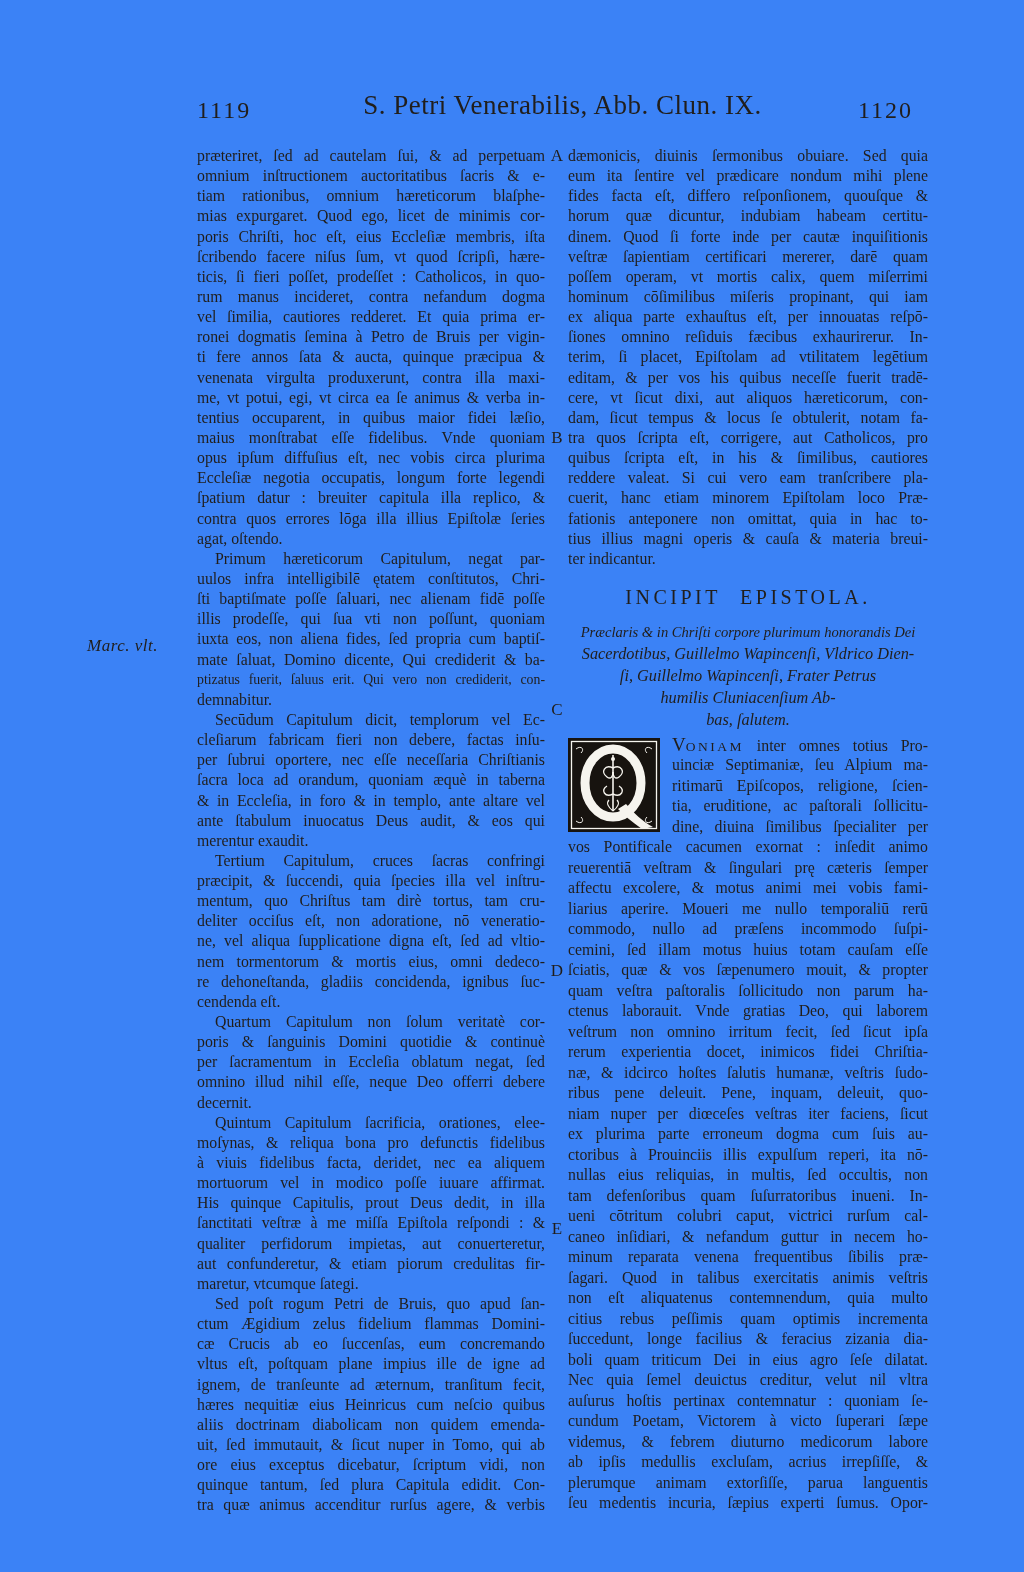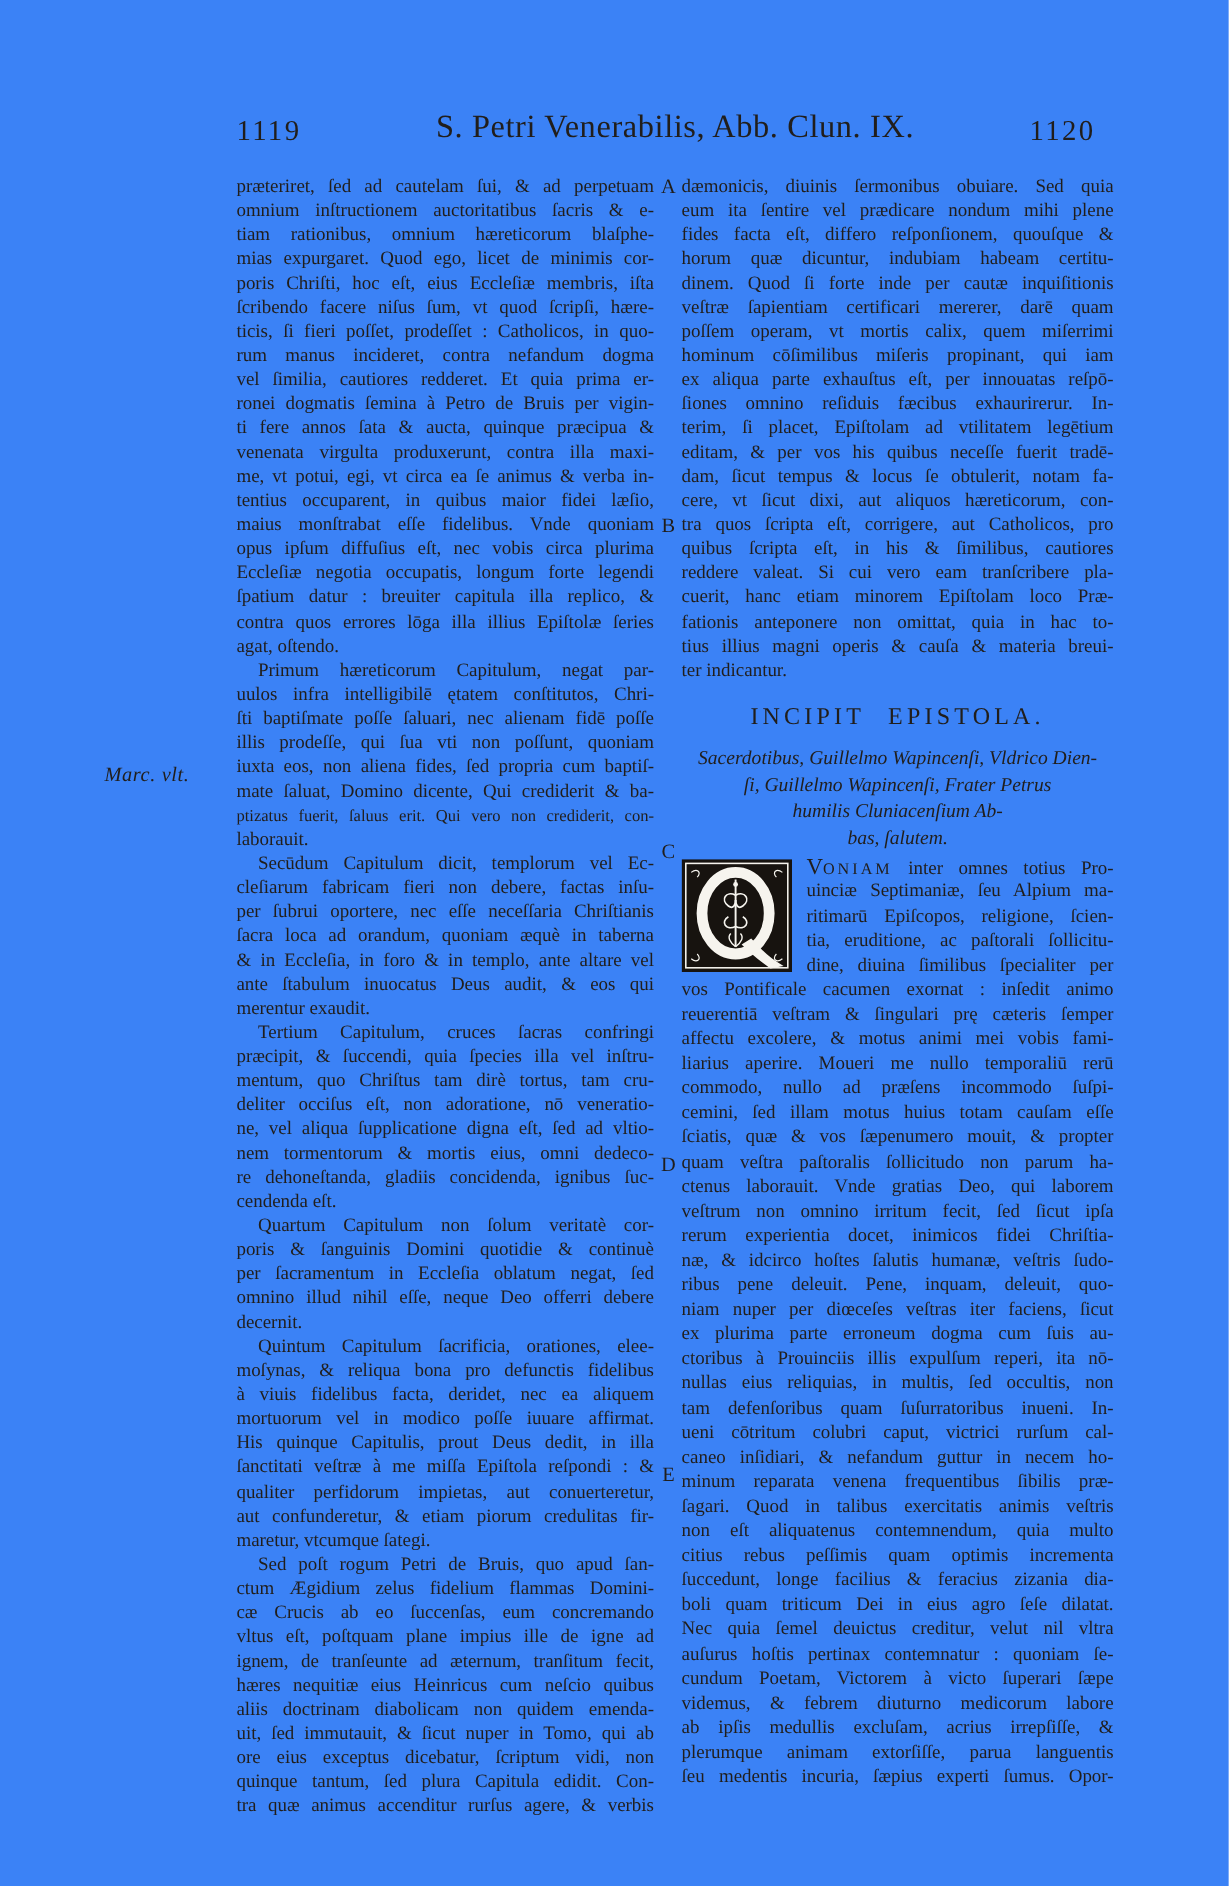--- a/index.html
+++ b/index.html
@@ -98,21 +98,21 @@
       <div class="line"><span class="seg-r">ſpatium datur : breuiter capitula illa replico, &amp;</span></div>
       <div class="line"><span class="seg-r">contra quos errores lōga illa illius Epiſtolæ ſeries</span></div>
       <div class="line last"><span class="seg-r">agat, oſtendo.</span></div>
       <div class="line ind"><span class="seg-r">Primum hæreticorum Capitulum, negat par-</span></div>
       <div class="line"><span class="seg-r">uulos infra intelligibilē ętatem conſtitutos, Chri-</span></div>
       <div class="line"><span class="seg-r">ſti baptiſmate poſſe ſaluari, nec alienam fidē poſſe</span></div>
       <div class="line"><span class="seg-r">illis prodeſſe, qui ſua vti non poſſunt, quoniam</span></div>
       <div class="line"><span class="seg-r">iuxta eos, non aliena fides, ſed propria cum baptiſ-</span></div>
       <div class="line"><span class="seg-r">mate ſaluat, Domino dicente, </span><span class="seg-i">Qui crediderit &amp; ba-</span></div>
       <div class="line cond"><span class="seg-i">ptizatus fuerit, ſaluus erit. Qui vero non crediderit, con-</span></div>
-      <div class="line last"><span class="seg-i">laborauit.</span></div>
+      <div class="line last"><span class="seg-i">demnabitur.</span></div>
       <div class="line ind"><span class="seg-r">Secūdum Capitulum dicit, templorum vel Ec-</span></div>
       <div class="line"><span class="seg-r">cleſiarum fabricam fieri non debere, factas inſu-</span></div>
       <div class="line"><span class="seg-r">per ſubrui oportere, nec eſſe neceſſaria Chriſtianis</span></div>
       <div class="line"><span class="seg-r">ſacra loca ad orandum, quoniam æquè in taberna</span></div>
       <div class="line"><span class="seg-r">&amp; in Eccleſia, in foro &amp; in templo, ante altare vel</span></div>
       <div class="line"><span class="seg-r">ante ſtabulum inuocatus Deus audit, &amp; eos qui</span></div>
       <div class="line last"><span class="seg-r">merentur exaudit.</span></div>
       <div class="line ind"><span class="seg-r">Tertium Capitulum, cruces ſacras confringi</span></div>
       <div class="line"><span class="seg-r">præcipit, &amp; ſuccendi, quia ſpecies illa vel inſtru-</span></div>
       <div class="line"><span class="seg-r">mentum, quo Chriſtus tam dirè tortus, tam cru-</span></div>
@@ -155,34 +155,35 @@
         <div class="line"><span class="seg-r">fides facta eſt, differo reſponſionem, quouſque &amp;</span></div>
         <div class="line"><span class="seg-r">horum quæ dicuntur, indubiam habeam certitu-</span></div>
         <div class="line"><span class="seg-r">dinem. Quod ſi forte inde per cautæ inquiſitionis</span></div>
         <div class="line"><span class="seg-r">veſtræ ſapientiam certificari mererer, darē quam</span></div>
         <div class="line"><span class="seg-r">poſſem operam, vt mortis calix, quem miſerrimi</span></div>
         <div class="line"><span class="seg-r">hominum cōſimilibus miſeris propinant, qui iam</span></div>
         <div class="line"><span class="seg-r">ex aliqua parte exhauſtus eſt, per innouatas reſpō-</span></div>
         <div class="line"><span class="seg-r">ſiones omnino reſiduis fæcibus exhaurirerur. In-</span></div>
         <div class="line"><span class="seg-r">terim, ſi placet, Epiſtolam ad vtilitatem legētium</span></div>
         <div class="line"><span class="seg-r">editam, &amp; per vos his quibus neceſſe fuerit tradē-</span></div>
+        <div class="line"><span class="seg-r">cere, vt ſicut dixi, aut aliquos hæreticorum, con-</span></div>
         <div class="line"><span class="seg-r">dam, ſicut tempus &amp; locus ſe obtulerit, notam fa-</span></div>
-        <div class="line"><span class="seg-r">cere, vt ſicut dixi, aut aliquos hæreticorum, con-</span></div>
         <div class="line"><span class="seg-r">tra quos ſcripta eſt, corrigere, aut Catholicos, pro</span></div>
         <div class="line"><span class="seg-r">quibus ſcripta eſt, in his &amp; ſimilibus, cautiores</span></div>
         <div class="line"><span class="seg-r">reddere valeat. Si cui vero eam tranſcribere pla-</span></div>
         <div class="line"><span class="seg-r">cuerit, hanc etiam minorem Epiſtolam loco Præ-</span></div>
         <div class="line"><span class="seg-r">fationis anteponere non omittat, quia in hac to-</span></div>
         <div class="line"><span class="seg-r">tius illius magni operis &amp; cauſa &amp; materia breui-</span></div>
         <div class="line last"><span class="seg-r">ter indicantur.</span></div>
       </div>
 
     <div class="heading">INCIPIT EPISTOLA.</div>
 
     <div class="ded">
+        <div class="line cond"><span class="seg-r">Præclaris &amp; in Chriſti corpore plurimum honorandis Dei</span></div>
         <div class="line"><span class="seg-r">Sacerdotibus, Guillelmo Wapincenſi, Vldrico Dien-</span></div>
         <div class="line"><span class="seg-r">ſi, Guillelmo Wapincenſi, Frater Petrus</span></div>
         <div class="line"><span class="seg-r">humilis Cluniacenſium Ab-</span></div>
         <div class="line"><span class="seg-r">bas, ſalutem.</span></div>
       </div>
 
     <div class="bodystart">
       <div class="dropcap">
         <svg width="92" height="94" viewBox="0 0 92 94" xmlns="http://www.w3.org/2000/svg">
           <rect x="0" y="0" width="92" height="94" fill="#17130f"></rect>

